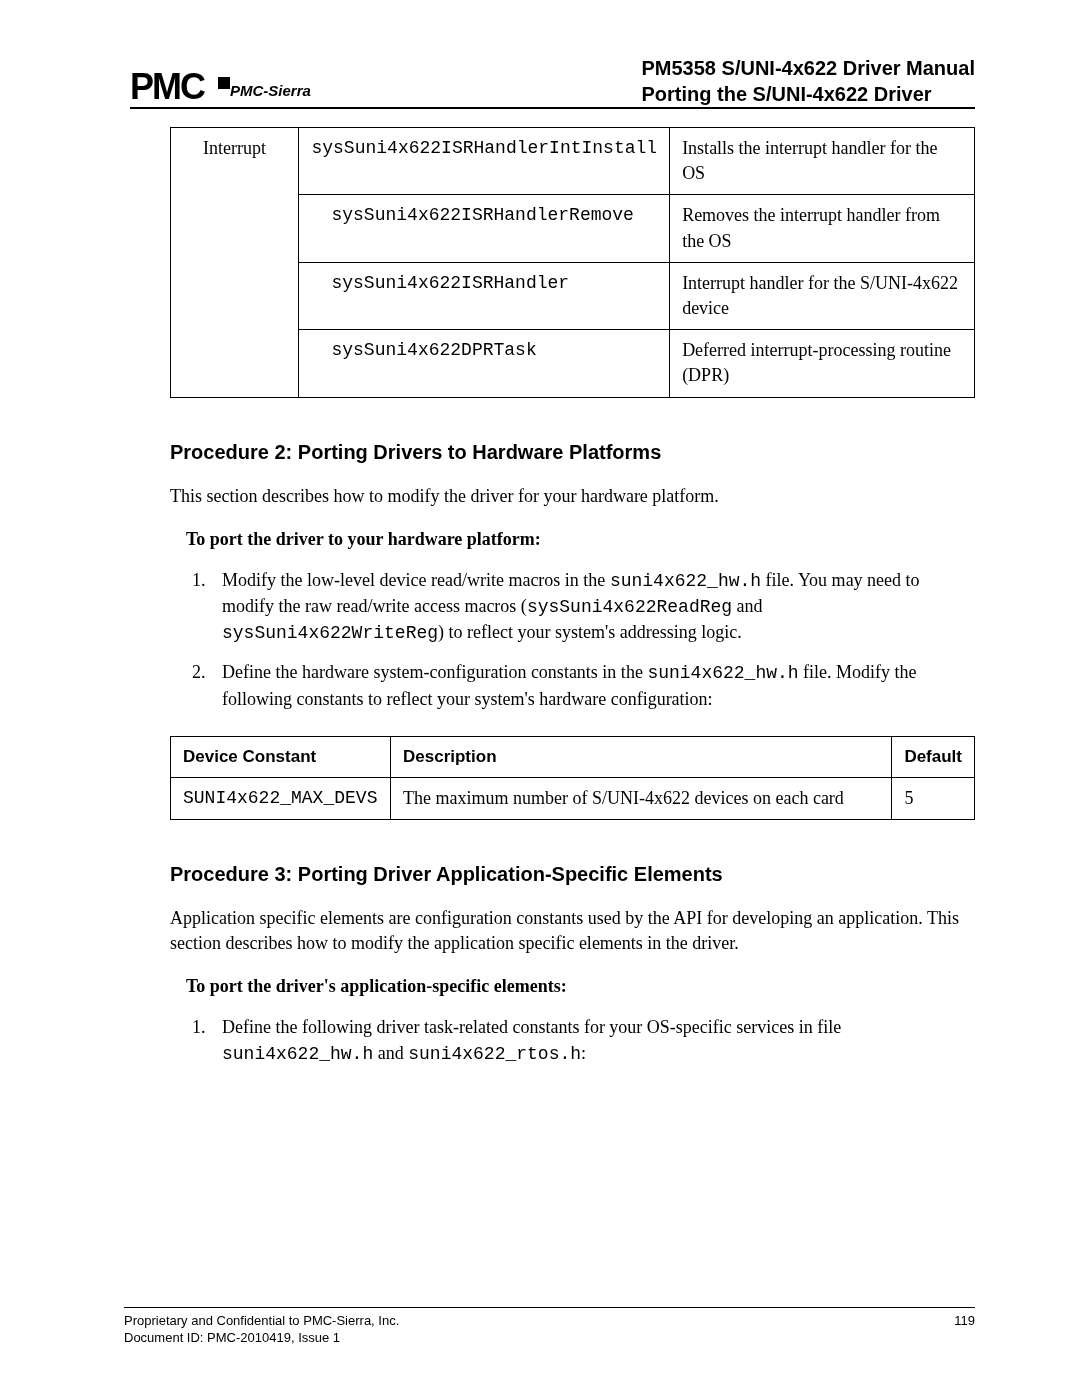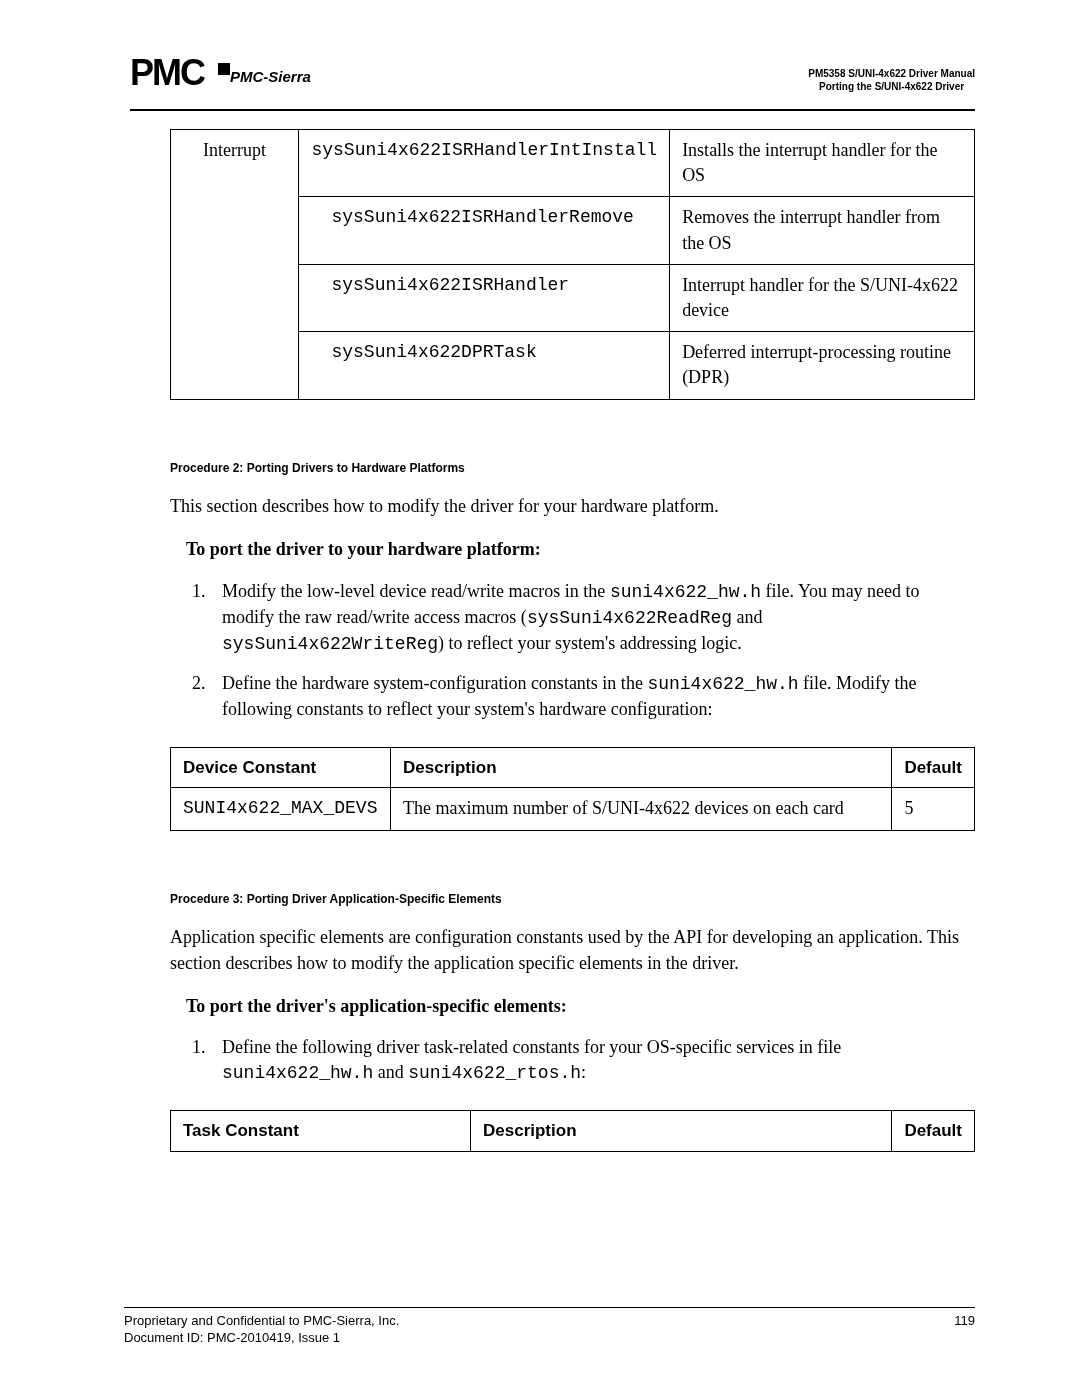--- a/index.html
+++ b/index.html
@@ -12,43 +12,43 @@
       width: 1080px;
       height: 1397px;
       padding: 55px 105px 50px 130px;
       position: relative;
     }
     .header {
       display: flex;
       justify-content: space-between;
       align-items: flex-end;
       border-bottom: 2.5px solid #000;
-      padding-bottom: 16px;
+      padding-bottom: 0;
       margin-bottom: 18px;
     }
     .header-left {
       display: flex;
       align-items: flex-end;
     }
     .logo {
       display: flex;
       align-items: flex-end;
     }
     .logo-after {
       font-family: Arial, sans-serif;
       font-style: italic;
       font-weight: bold;
       font-size: 15px;
       margin-bottom: 6px;
     }
     .header-right {
-      text-align: center;
+      text-align: left;
       font-family: Arial, sans-serif;
       font-weight: bold;
-      font-size: 10px;
+      font-size: 20px;
       line-height: 1.3;
     }
     table {
       border-collapse: collapse;
       width: 100%;
       margin-bottom: 28px;
     }
     td, th {
       border: 1px solid #000;
       padding: 8px 12px;
@@ -57,22 +57,22 @@
     }
     th {
       font-family: Arial, sans-serif;
       font-weight: bold;
       font-size: 17px;
     }
     .code { font-family: Liberation Mono, monospace; }
     h2 {
       font-family: Arial, sans-serif;
       font-weight: bold;
-      font-size: 12px;
-      margin: 60px 0 18px 0;
+      font-size: 20px;
+      margin: 40px 0 18px 0;
     }
     .body-text { margin: 0 0 18px 0; }
     .bold-serif { font-weight: bold; margin: 0 0 16px 16px; }
     ol { padding-left: 40px; margin-bottom: 24px; }
     ol li { padding-left: 12px; margin-bottom: 14px; }
     .table1 td:first-child { width: 130px; padding-left: 32px; }
     .table1 td:nth-child(2) { width: 320px; }
     .table2 th:first-child, .table2 td:first-child { width: 220px; }
     .table2 th:last-child, .table2 td:last-child { width: 80px; }
     .table3 th:first-child, .table3 td:first-child { width: 300px; }
@@ -168,25 +168,20 @@
 <p class="bold-serif">To port the driver's application-specific elements:</p>
 
 <ol>
   <li>
     <span>Define the following driver task-related constants for your OS-specific services in file </span><span class="code">suni4x622_hw.h</span><span> and </span><span class="code">suni4x622_rtos.h</span><span>:</span>
   </li>
 </ol>
 
 <table class="table3">
   <tbody>
-        <tr>
-    <th>Task Constant</th>
-    <th>Description</th>
-    <th>Default</th>
-  </tr>
 </tbody>
     </table>
 
 </div>
 
 <div class="footer">
   <div class="footer-left">
     <div>Proprietary and Confidential to PMC-Sierra, Inc.</div>
     <div>Document ID: PMC-2010419, Issue 1</div>
   </div>

